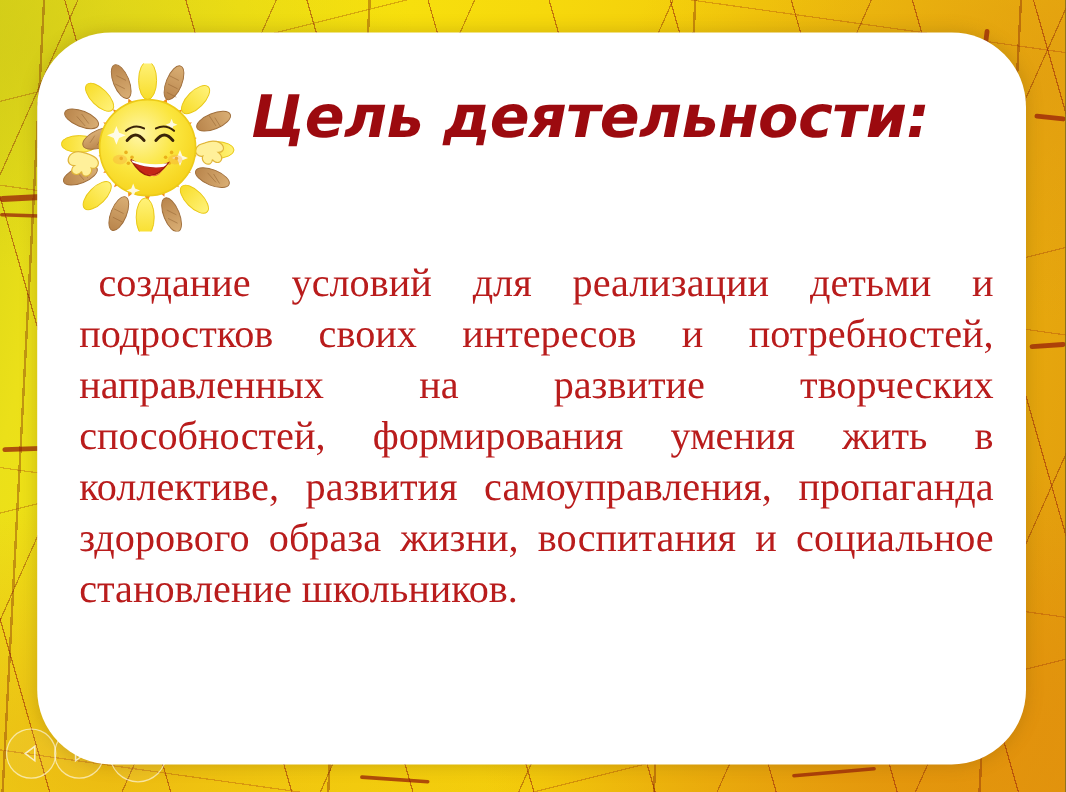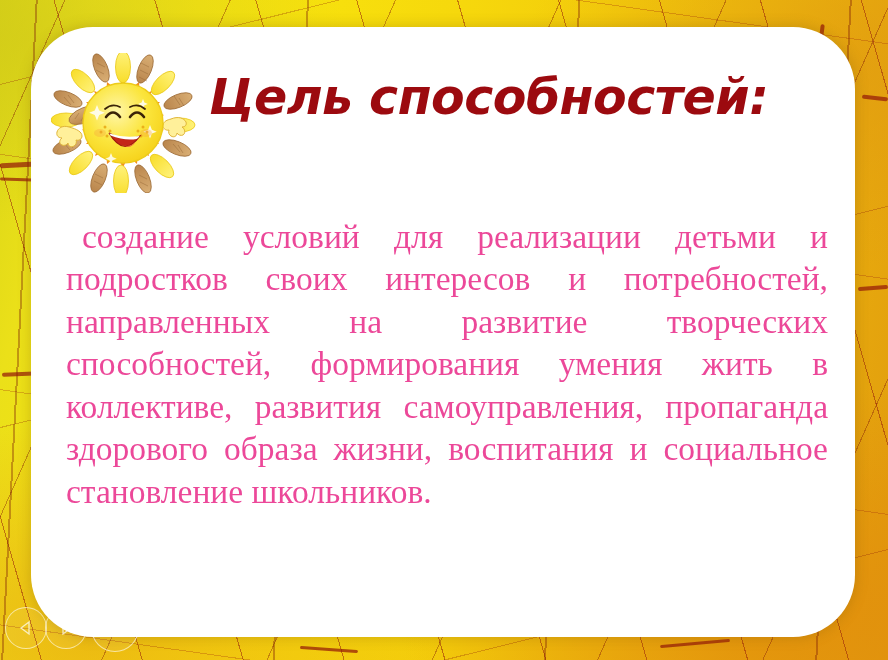--- a/index.html
+++ b/index.html
@@ -130,21 +130,21 @@
 
   
   .body-text {
     position: absolute;
     left: 35px;
     top: 155px;
     width: 762px;
     font-family: "Liberation Serif", "DejaVu Serif", serif;
     font-size: 33.5px;
     line-height: 42.5px;
-    color: #ec4899;
+    color: #b91c1c;
     text-align: justify;
     text-indent: 16px;
     hyphens: none;
   }
 
   
   .nav-controls {
     position: absolute;
     left: 5px;
     bottom: 8px;
@@ -290,21 +290,21 @@
 
           <path d="M58,80 q15,25 31,3 q-15,7 -31,-3 z" fill="#c42718" stroke="#9c1a0d" stroke-width="1.2"></path>
           <path d="M58.5,80.5 q15,5 30,2.5 q-1,2 -3,3 q-12,2 -26,-3.5 z" fill="#ffffff"></path>
           <path d="M72,92 q8,3 13,-4 q-5,9 -13,4 z" fill="#e8603f"></path>
 
           <ellipse cx="49" cy="80" rx="6" ry="4" fill="#f7a23b" opacity="0.35"></ellipse>
           <ellipse cx="95" cy="80" rx="6" ry="4" fill="#f7a23b" opacity="0.35"></ellipse>
         </svg>
       </div>
 
-      <div class="title-text">Цель способностей:</div>
+      <div class="title-text">Цель деятельности:</div>
     </div>
 
     <p class="body-text"> создание условий для реализации детьми и подростков своих интересов и потребностей, направленных на развитие творческих способностей, формирования умения жить в коллективе, развития самоуправления, пропаганда здорового образа жизни, воспитания и социальное становление школьников.</p>
   </div>
 
   <div class="nav-controls">
 
     <div class="nav-btn">
       <svg width="16" height="16" viewBox="0 0 16 16">
         <polygon points="11,2 11,14 3,8" fill="none" stroke="#ffffff" stroke-width="1.3"></polygon>

